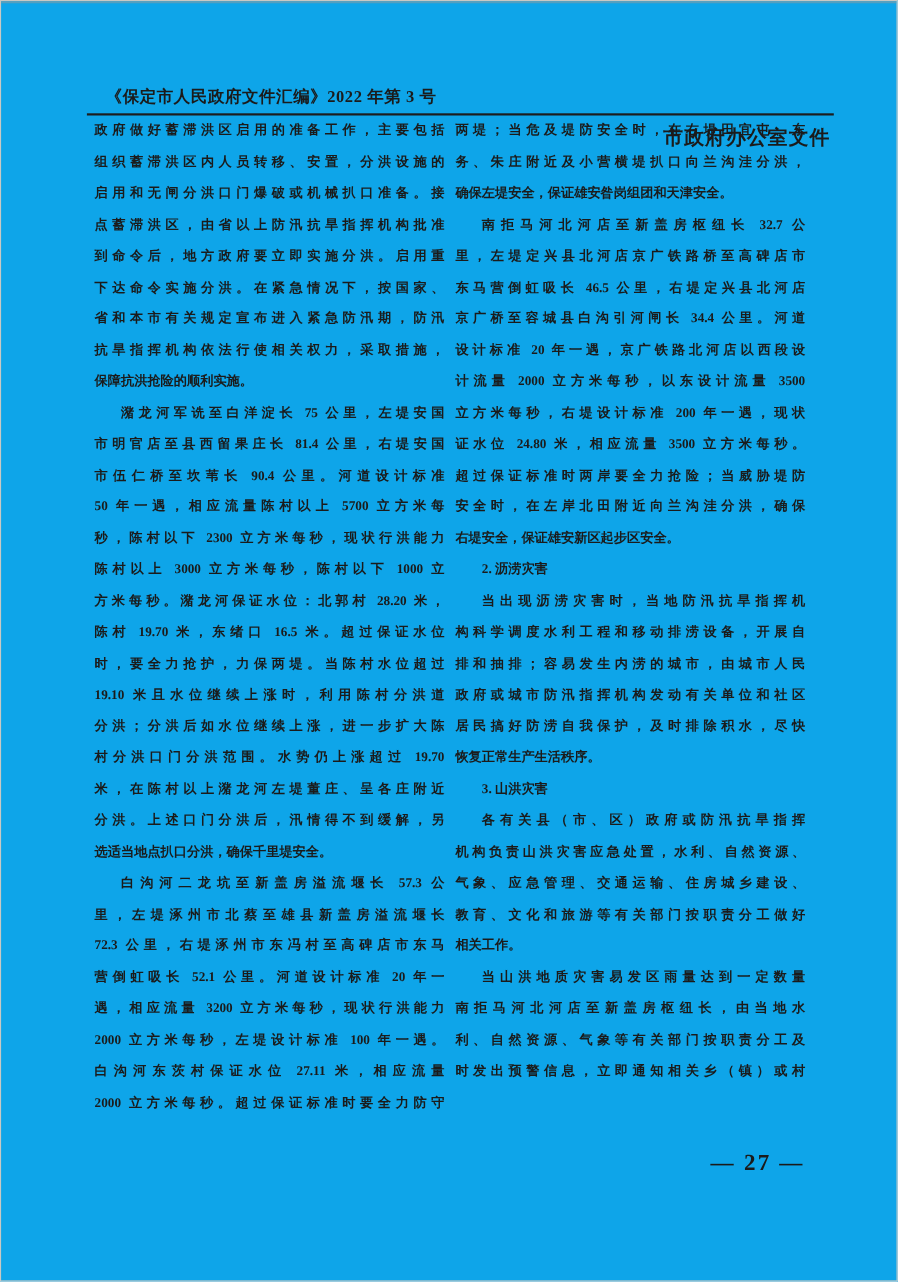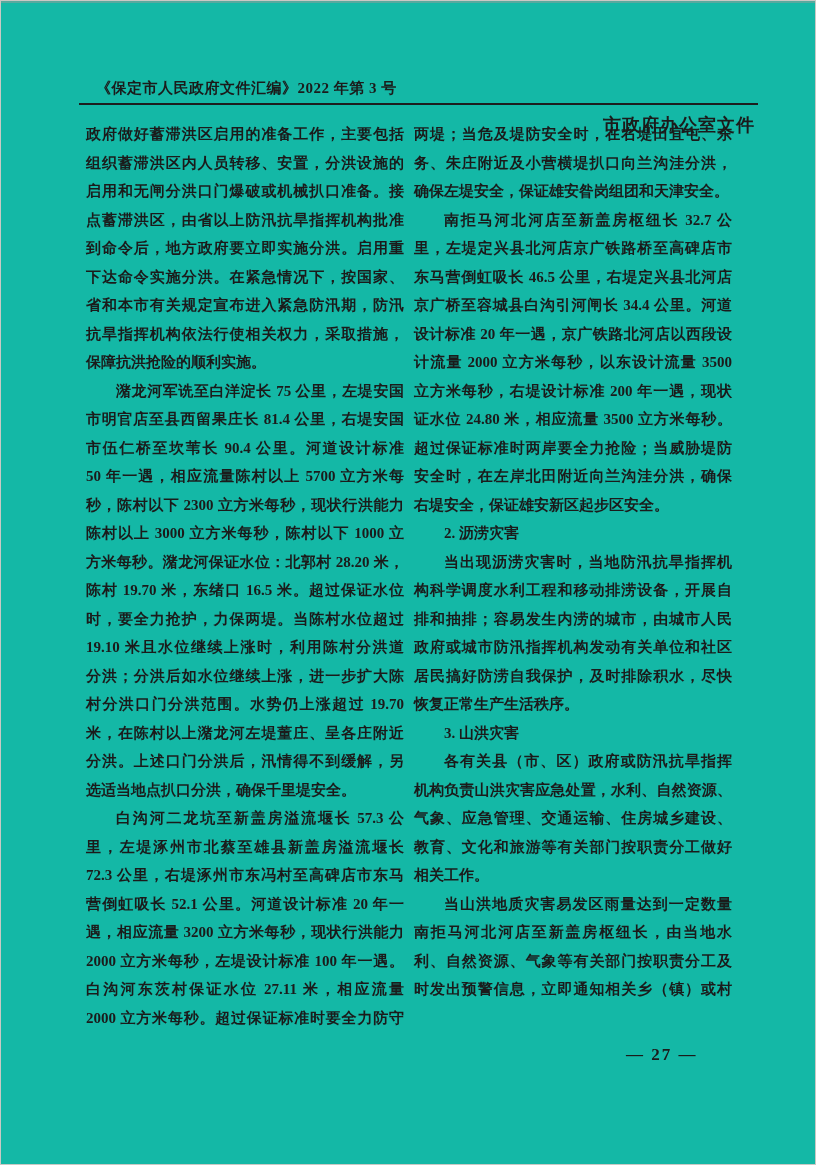--- a/index.html
+++ b/index.html
@@ -1,20 +1,20 @@
 <!DOCTYPE html>
 <html><head>
 <meta charset="utf-8">
 <style>
   html,body{margin:0;padding:0;background:#e9e9e7;}
   .page{
     position:relative;
     width:816px;height:1165px;
     margin:0 auto;
-    background:#14b8a6;
+    background:#0ea5e9;
     border:1px solid #c9c9c4;
     box-sizing:border-box;
     font-family:"Liberation Serif","DejaVu Serif",serif;
     color:#1b1b1b;
     overflow:hidden;
   }
   .page::before{ 
     content:"";position:absolute;top:0;left:0;right:0;height:2px;background:#9a9a96;opacity:.5;
   }
   .header-left{
@@ -22,35 +22,35 @@
     font-size:15px;font-weight:700;letter-spacing:.5px;white-space:nowrap;
   }
   .header-right{
     position:absolute;right:60px;top:74px;
     font-size:18px;font-weight:700;letter-spacing:1px;white-space:nowrap;margin-top:38px;
   }
   .header-rule{
     position:absolute;left:78px;top:102px;width:679px;height:2px;background:#1d1d1d;
   }
   .col{
-    position:absolute;top:119px;width:318px;
-    font-size:15px;font-weight:600;
+    position:absolute;top:103px;width:318px;
+    font-size:12px;font-weight:600;
   }
   .col-left{left:85px;}
   .col-right{left:413px;}
   .line{
     height:28.5px;line-height:28.5px;
     text-align:justify;text-align-last:justify;
     white-space:normal;
   }
   .line.indent{text-indent:2em;}
   .line.closed{text-align-last:left;}
   .footer-page{
-    position:absolute;left:625px;top:1044px;
-    font-size:17px;font-weight:600;letter-spacing:2px;white-space:nowrap;
+    position:absolute;left:645px;top:1044px;
+    font-size:21px;font-weight:600;letter-spacing:2px;white-space:nowrap;
   }
 </style>
 </head>
 <body>
 
 <div class="page">
   <div class="header-left">《保定市人民政府文件汇编》2022 年第 3 号</div>
   <div class="header-right">市政府办公室文件</div>
   <div class="header-rule"></div>
 

